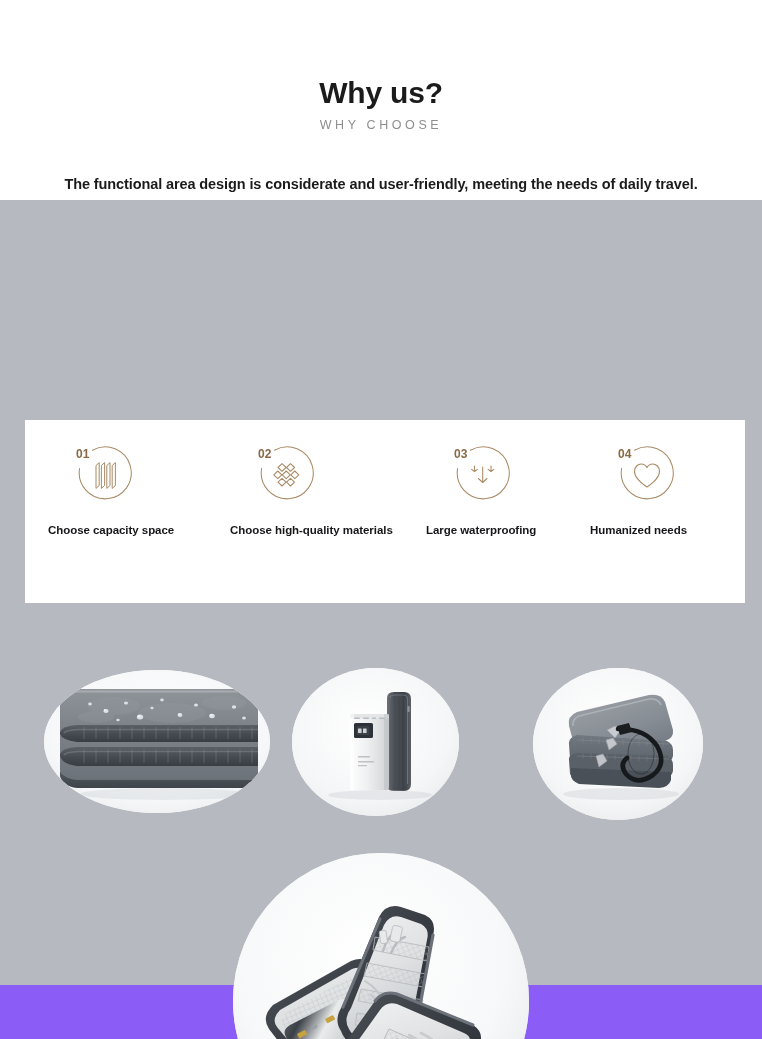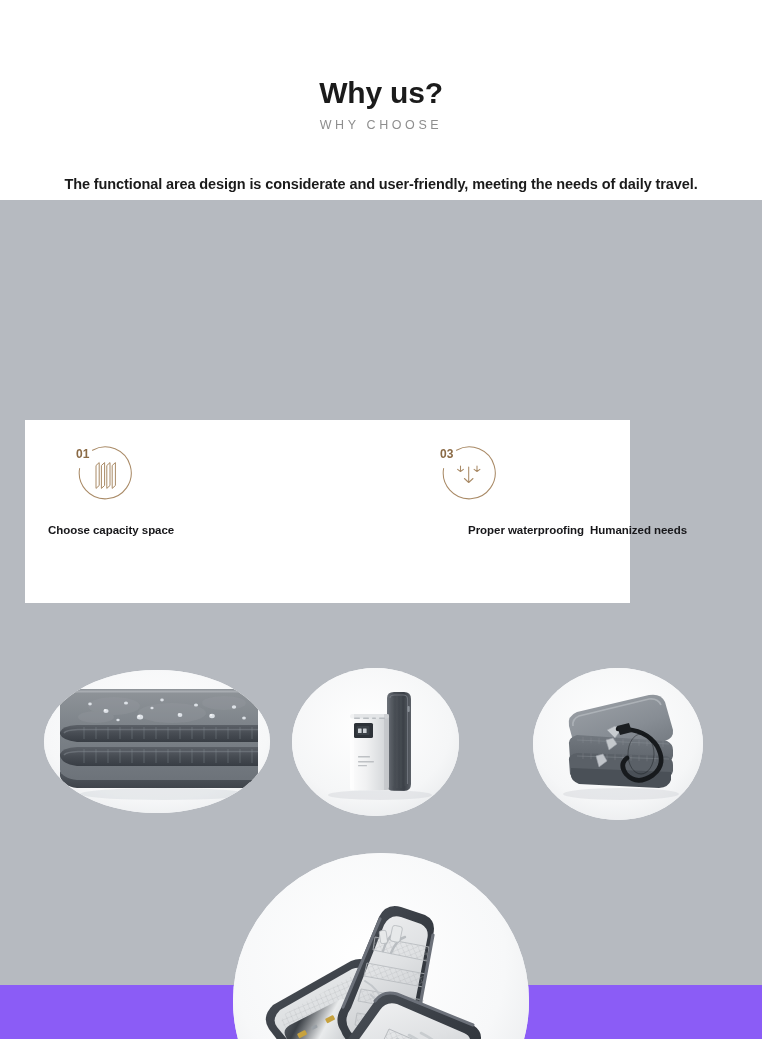--- a/index.html
+++ b/index.html
@@ -76,34 +76,34 @@
     width: 762px;
     height: 785px;
     background: #b6bac0;
   }
 
   
   .features-card {
     position: absolute;
     top: 220px;
     left: 25px;
-    width: 605px;
+    width: 720px;
     height: 183px;
     background: #ffffff;
   }
 
   .feature {
     position: absolute;
     top: 0;
     width: 180px;
     height: 183px;
   }
   .feature.f0 { left: 18px; }
   .feature.f1 { left: 200px; }
-  .feature.f2 { left: 382px; text-align: right; }
+  .feature.f2 { left: 396px; }
   .feature.f3 { left: 560px; }
 
   .feature-icon {
     position: absolute;
     top: 25px;
     left: 31px;
     width: 62px;
     height: 62px;
   }
   .feature-icon svg { display: block; width: 62px; height: 62px; }
@@ -159,37 +159,62 @@
               <path d="M22 20.5 L25.2 17.6 L25.2 40.5 L22 43.4 Z"></path>
               <path d="M27.4 20.5 L30.6 17.6 L30.6 40.5 L27.4 43.4 Z"></path>
               <path d="M32.8 20.5 L36.0 17.6 L36.0 40.5 L32.8 43.4 Z"></path>
               <path d="M38.2 20.5 L41.4 17.6 L41.4 40.5 L38.2 43.4 Z"></path>
             </g>
           </svg>
         </div>
         <div class="feature-label">Choose capacity space</div>
       </div>
 
+      <div class="feature f1">
+        <div class="feature-icon">
+          <svg viewBox="0 0 62 62" fill="none" xmlns="http://www.w3.org/2000/svg">
+            <path d="M18.5 5.2 A26 26 0 1 1 5.6 23.5" stroke="#a98a66" stroke-width="1.05" fill="none" stroke-linecap="round"></path>
+            <text x="2" y="13" font-family="Liberation Sans, sans-serif" font-size="12" font-weight="700" fill="#8a6a45">02</text>
+            <g stroke="#a98a66" stroke-width="1.05" fill="none" stroke-linejoin="round">
+              <path d="M22 22.5 L26 18.7 L30 22.5 L26 26.3 Z"></path>
+              <path d="M30.5 22.5 L34.5 18.7 L38.5 22.5 L34.5 26.3 Z"></path>
+              <path d="M26.2 29.8 L30.2 26 L34.2 29.8 L30.2 33.6 Z"></path>
+              <path d="M17.8 29.8 L21.8 26 L25.8 29.8 L21.8 33.6 Z"></path>
+              <path d="M34.8 29.8 L38.8 26 L42.8 29.8 L38.8 33.6 Z"></path>
+              <path d="M22 37.2 L26 33.4 L30 37.2 L26 41 Z"></path>
+              <path d="M30.5 37.2 L34.5 33.4 L38.5 37.2 L34.5 41 Z"></path>
+            </g>
+          </svg>
+        </div>
+        <div class="feature-label">Choose high-quality materials</div>
+      </div>
 
       <div class="feature f2">
         <div class="feature-icon">
           <svg viewBox="0 0 62 62" fill="none" xmlns="http://www.w3.org/2000/svg">
             <path d="M18.5 5.2 A26 26 0 1 1 5.6 23.5" stroke="#a98a66" stroke-width="1.05" fill="none" stroke-linecap="round"></path>
             <text x="2" y="13" font-family="Liberation Sans, sans-serif" font-size="12" font-weight="700" fill="#8a6a45">03</text>
             <g stroke="#a98a66" stroke-width="1.05" fill="none" stroke-linejoin="round" stroke-linecap="round">
               <path d="M22.5 21 L22.5 26.5 L19.6 24.3 M22.5 26.5 L25.4 24.3"></path>
               <path d="M39 21 L39 26.5 L36.1 24.3 M39 26.5 L41.9 24.3"></path>
               <path d="M30.7 22 L30.7 37.5 L26.4 33.5 M30.7 37.5 L35 33.5"></path>
             </g>
           </svg>
         </div>
-        <div class="feature-label">Proper waterproofing</div>
+        <div class="feature-label">Large waterproofing</div>
       </div>
 
       <div class="feature f3">
+        <div class="feature-icon">
+          <svg viewBox="0 0 62 62" fill="none" xmlns="http://www.w3.org/2000/svg">
+            <path d="M18.5 5.2 A26 26 0 1 1 5.6 23.5" stroke="#a98a66" stroke-width="1.05" fill="none" stroke-linecap="round"></path>
+            <text x="2" y="13" font-family="Liberation Sans, sans-serif" font-size="12" font-weight="700" fill="#8a6a45">04</text>
+            <path d="M31 42 C31 42 18.5 34.2 18.5 26.4 C18.5 21.8 21.9 19 25.2 19 C27.8 19 29.9 20.5 31 22.6 C32.1 20.5 34.2 19 36.8 19 C40.1 19 43.5 21.8 43.5 26.4 C43.5 34.2 31 42 31 42 Z" stroke="#a98a66" stroke-width="1.15" fill="none" stroke-linejoin="round"></path>
+          </svg>
+        </div>
         <div class="feature-label">Humanized needs</div>
       </div>
     </div>
 
     <div class="photo photo-1">
       <svg viewBox="0 0 226 143" xmlns="http://www.w3.org/2000/svg" width="226" height="143">
         <defs>
           <radialGradient id="bg1" cx="50%" cy="42%" r="68%">
             <stop offset="0%" stop-color="#ffffff"></stop>
             <stop offset="72%" stop-color="#f6f7f8"></stop>

